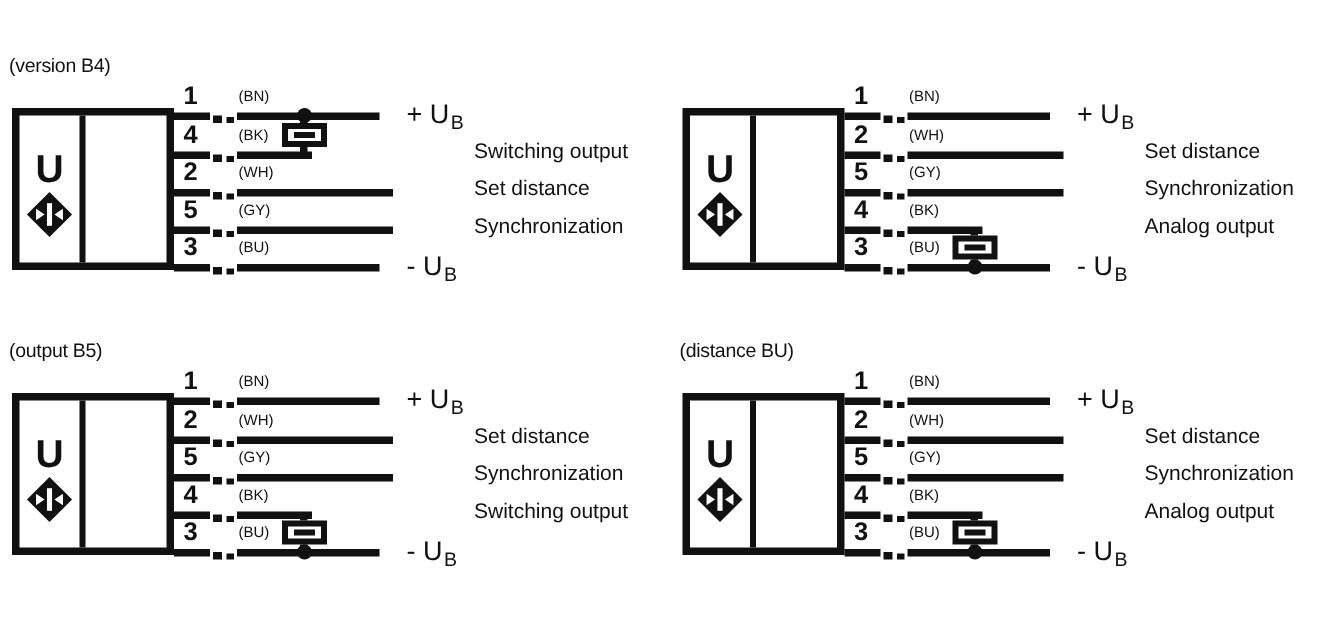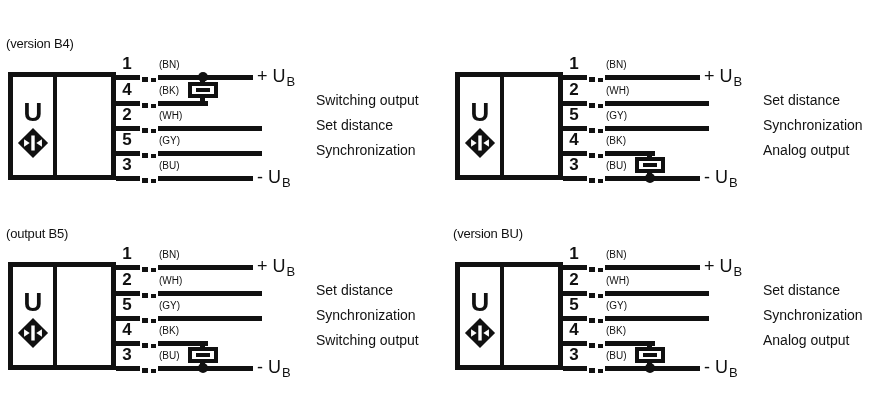--- a/index.html
+++ b/index.html
@@ -31,21 +31,21 @@
   .res-up .riser{top:77px;height:27px}
   .res-down .riser{top:153px;height:27px}
   .resistor{position:absolute;left:188px;width:22px;height:8px;background:#fff;border:4px solid #111}
   .res-up .resistor{top:82px}
   .res-down .resistor{top:157px}
   .rbar{position:absolute;left:4px;top:2px;width:14px;height:4px;background:#111}
   .dot{position:absolute;left:198px;width:10px;height:10px;border-radius:50%;background:#111}
   .res-up .dot{top:72px}
   .res-down .dot{top:173px}
   
-  .term{position:absolute;left:257px;font-size:18px;line-height:1.1;white-space:nowrap}
+  .term{position:absolute;left:271px;font-size:18px;line-height:1.1;white-space:nowrap}
   .tpos{top:67px}.tneg{top:168px}
   .tsub{font-size:13px;position:relative;top:4px;margin-left:1px}
   .fn{position:absolute;left:316px;font-size:14px;line-height:1.1;white-space:nowrap}
   .f1{top:93px}.f2{top:118px}.f3{top:143px}
 </style>
 </head>
 <body>
 
 <div class="q qtl res-up">
   <div class="qtitle">(version B4)</div>
@@ -238,21 +238,21 @@
     </div>
   <div class="dot"></div>
   <div class="term tpos"><span>+ U</span><span class="tsub">B</span></div>
   <div class="term tneg"><span>- U</span><span class="tsub">B</span></div>
   <div class="fn f1">Set distance</div>
   <div class="fn f2">Synchronization</div>
   <div class="fn f3">Switching output</div>
 </div>
 
 <div class="q qbr res-down">
-  <div class="qtitle">(version BU)</div>
+  <div class="qtitle">(distance BU)</div>
   <div class="sbox">
     <div class="scell">
       <div class="su">U</div>
       <svg class="sdia" width="32" height="32" viewBox="0 0 34 34">
           <polygon points="17,1 33,17 17,33 1,17" fill="#111"></polygon>
           <rect x="15.2" y="9" width="3.6" height="16" fill="#fff"></rect>
           <polygon points="13.5,17 7.5,13 7.5,21" fill="#fff"></polygon>
           <polygon points="20.5,17 26.5,13 26.5,21" fill="#fff"></polygon>
         </svg>
     </div>

